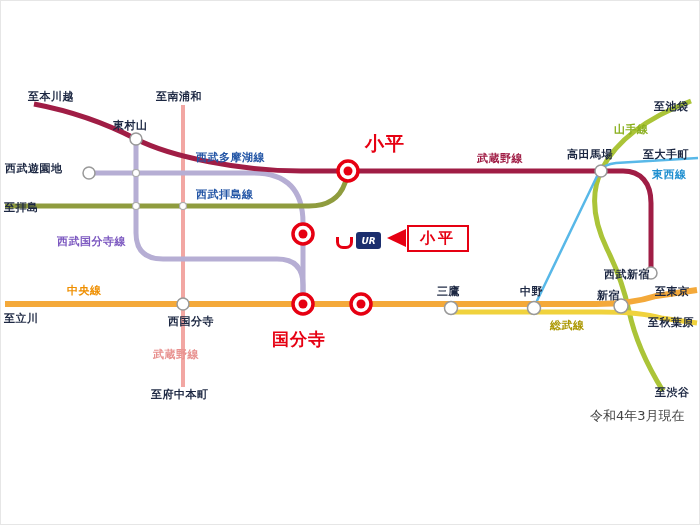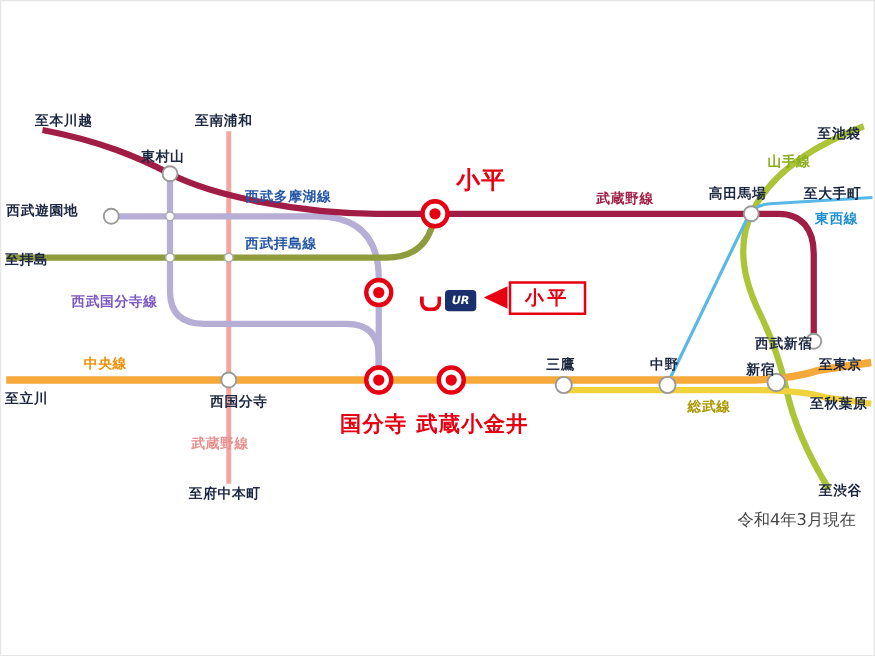--- a/index.html
+++ b/index.html
@@ -96,21 +96,20 @@
   <span class="line-lbl c-purple" style="left:56px;top:233px">西武国分寺線</span>
   <span class="line-lbl c-maroon" style="left:476px;top:150px">武蔵野線</span>
   <span class="line-lbl c-orange" style="left:66px;top:282px">中央線</span>
   <span class="line-lbl c-green" style="left:613px;top:121px">山手線</span>
   <span class="line-lbl c-blue" style="left:651px;top:166px">東西線</span>
   <span class="line-lbl c-pink" style="left:152px;top:346px">武蔵野線</span>
   <span class="line-lbl c-olive" style="left:549px;top:317px">総武線</span>
 
   <span class="red-lbl" style="left:364px;top:130px;font-size:19px">小平</span>
   <span class="red-lbl" style="left:271px;top:327px;font-size:17px">国分寺</span>
-  <span class="red-lbl" style="left:332px;top:327px;font-size:17px">武蔵小金井</span>
 
   <div class="ur">
     <div class="ur-mark"></div>
     <div class="ur-box">UR</div>
   </div>
   <div class="callout-arrow"></div>
   <div class="callout">小平</div>
 
   <span class="note">令和4年3月現在</span>
 

